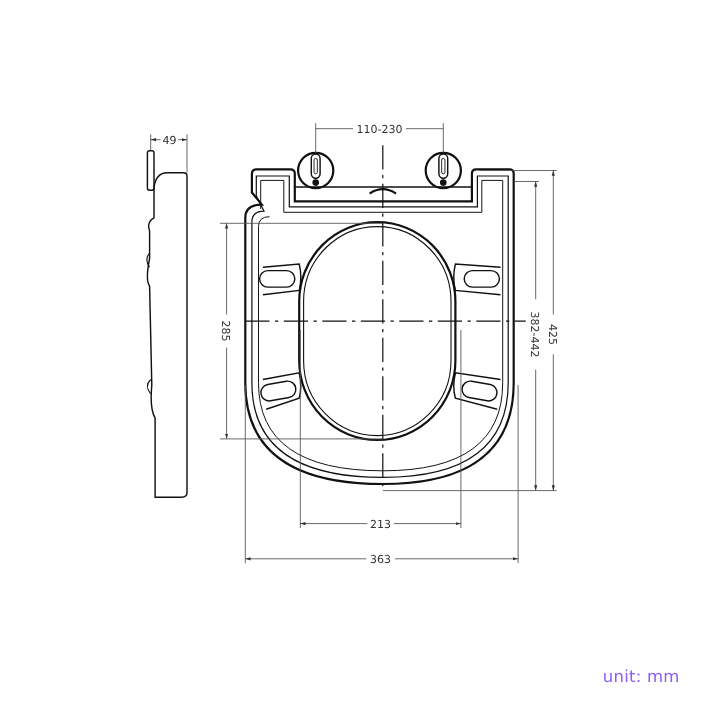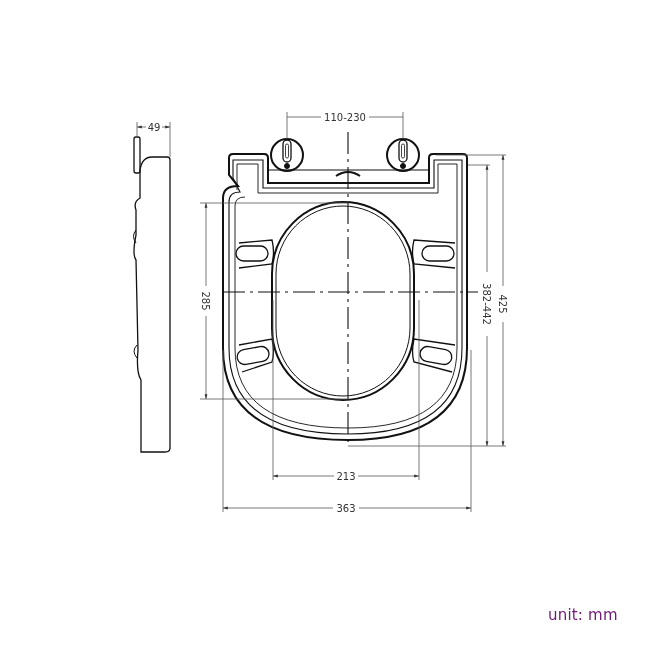--- a/index.html
+++ b/index.html
@@ -1,19 +1,19 @@
 <!DOCTYPE html>
 <html><head>
 <meta charset="utf-8">
 <style>
   html, body { margin: 0; padding: 0; background: #ffffff; }
   body { width: 650px; height: 650px; position: relative; overflow: hidden; font-family: "DejaVu Sans", sans-serif; }
   #drawing { position: absolute; left: 0; top: 0; width: 650px; height: 650px; }
   .dim-text { font-family: "DejaVu Sans", sans-serif; font-size: 10px; fill: #333333; }
-  .unit-label { position: absolute; left: 548px; top: 606px; font-family: "DejaVu Sans", sans-serif; font-size: 15px; color: #701a75; letter-spacing: 0.2px; }
+  .unit-label { position: absolute; left: 548px; top: 606px; font-family: "DejaVu Sans", sans-serif; font-size: 15px; color: #8b5cf6; letter-spacing: 0.2px; }
 </style>
 </head>
 <body>
 
 <svg id="drawing" viewBox="0 0 650 650" xmlns="http://www.w3.org/2000/svg">
   <defs>
     <marker id="arr" viewBox="0 0 10 10" refX="10" refY="5" markerWidth="6" markerHeight="6" orient="auto-start-reverse">
       <path d="M0,2 L10,5 L0,8 z" fill="#333"></path>
     </marker>
   </defs>

